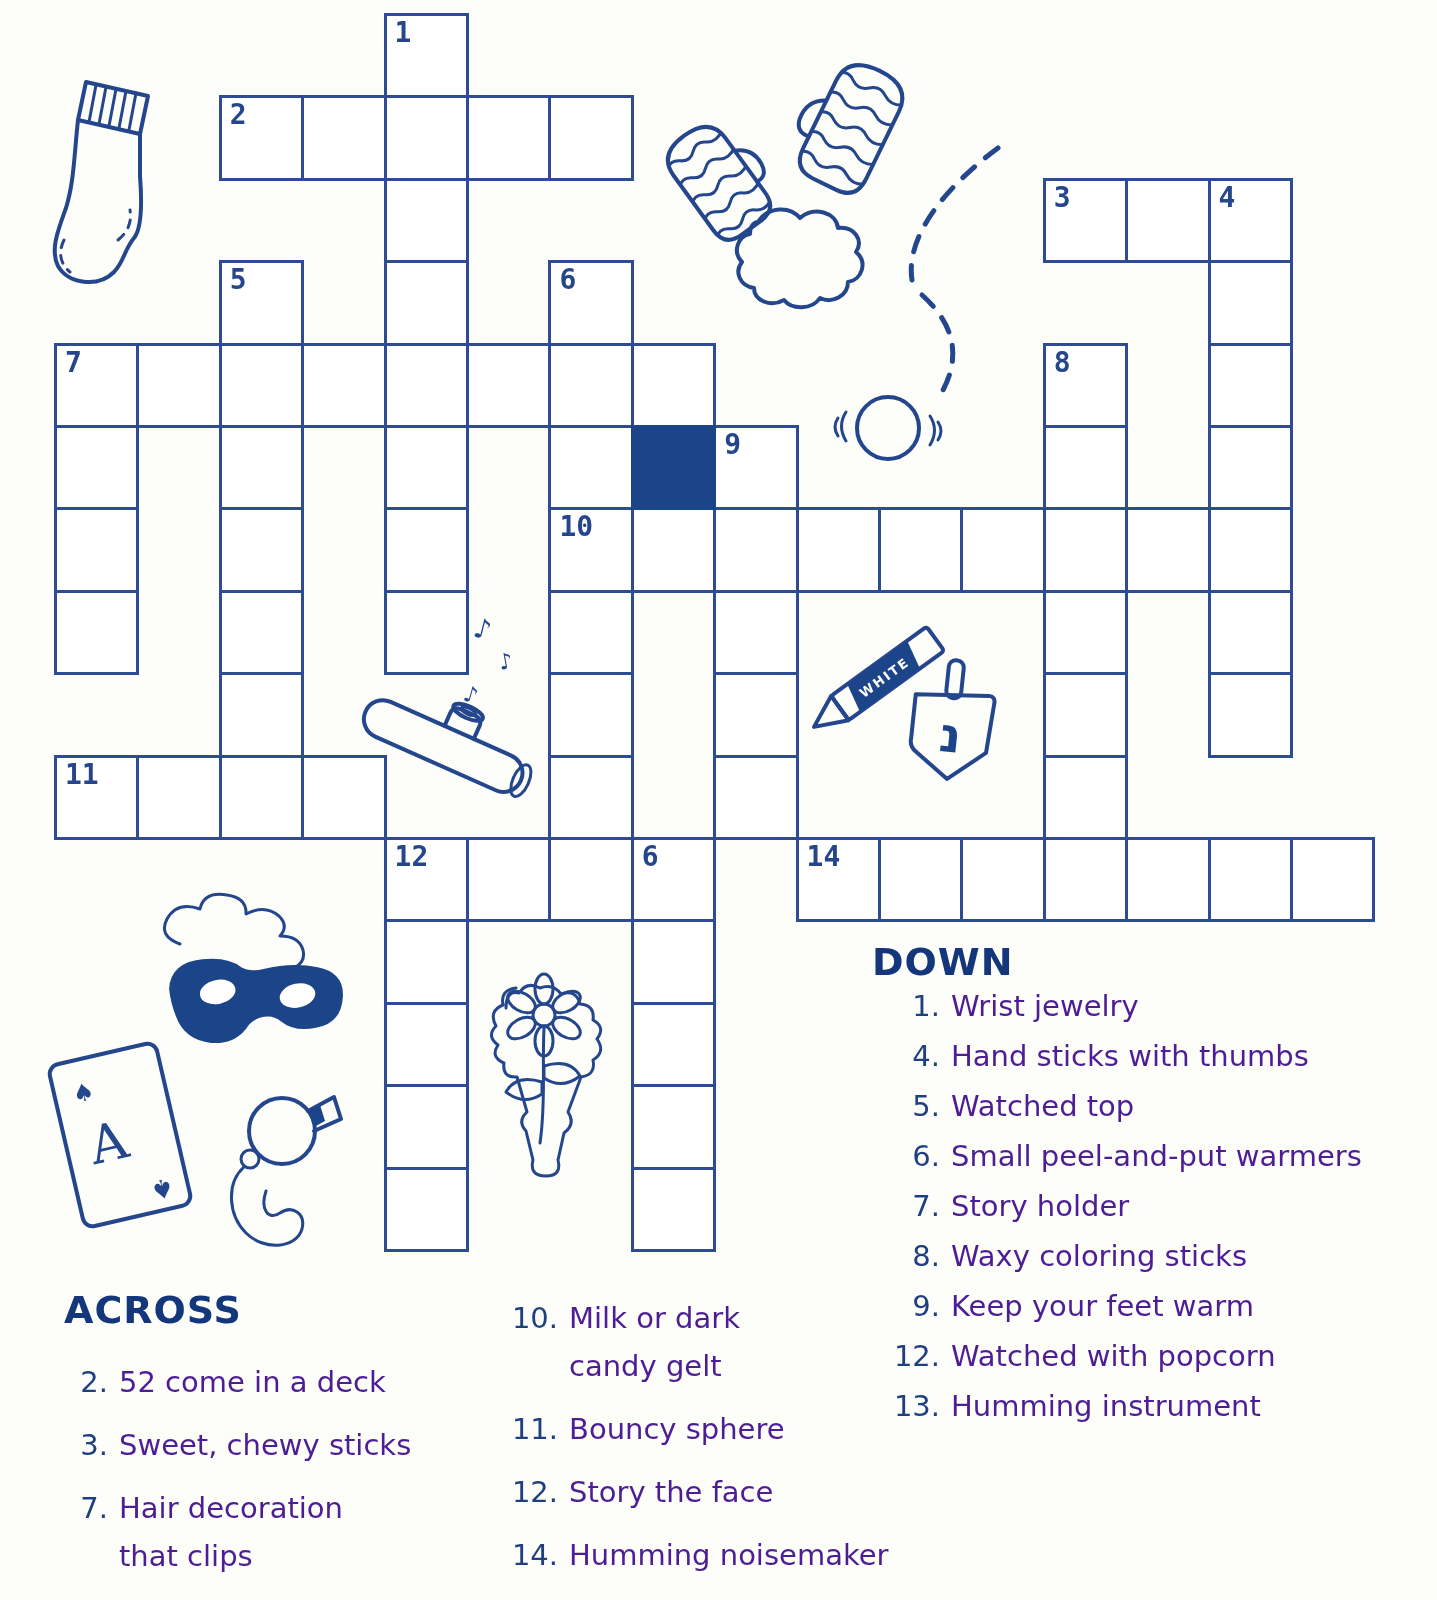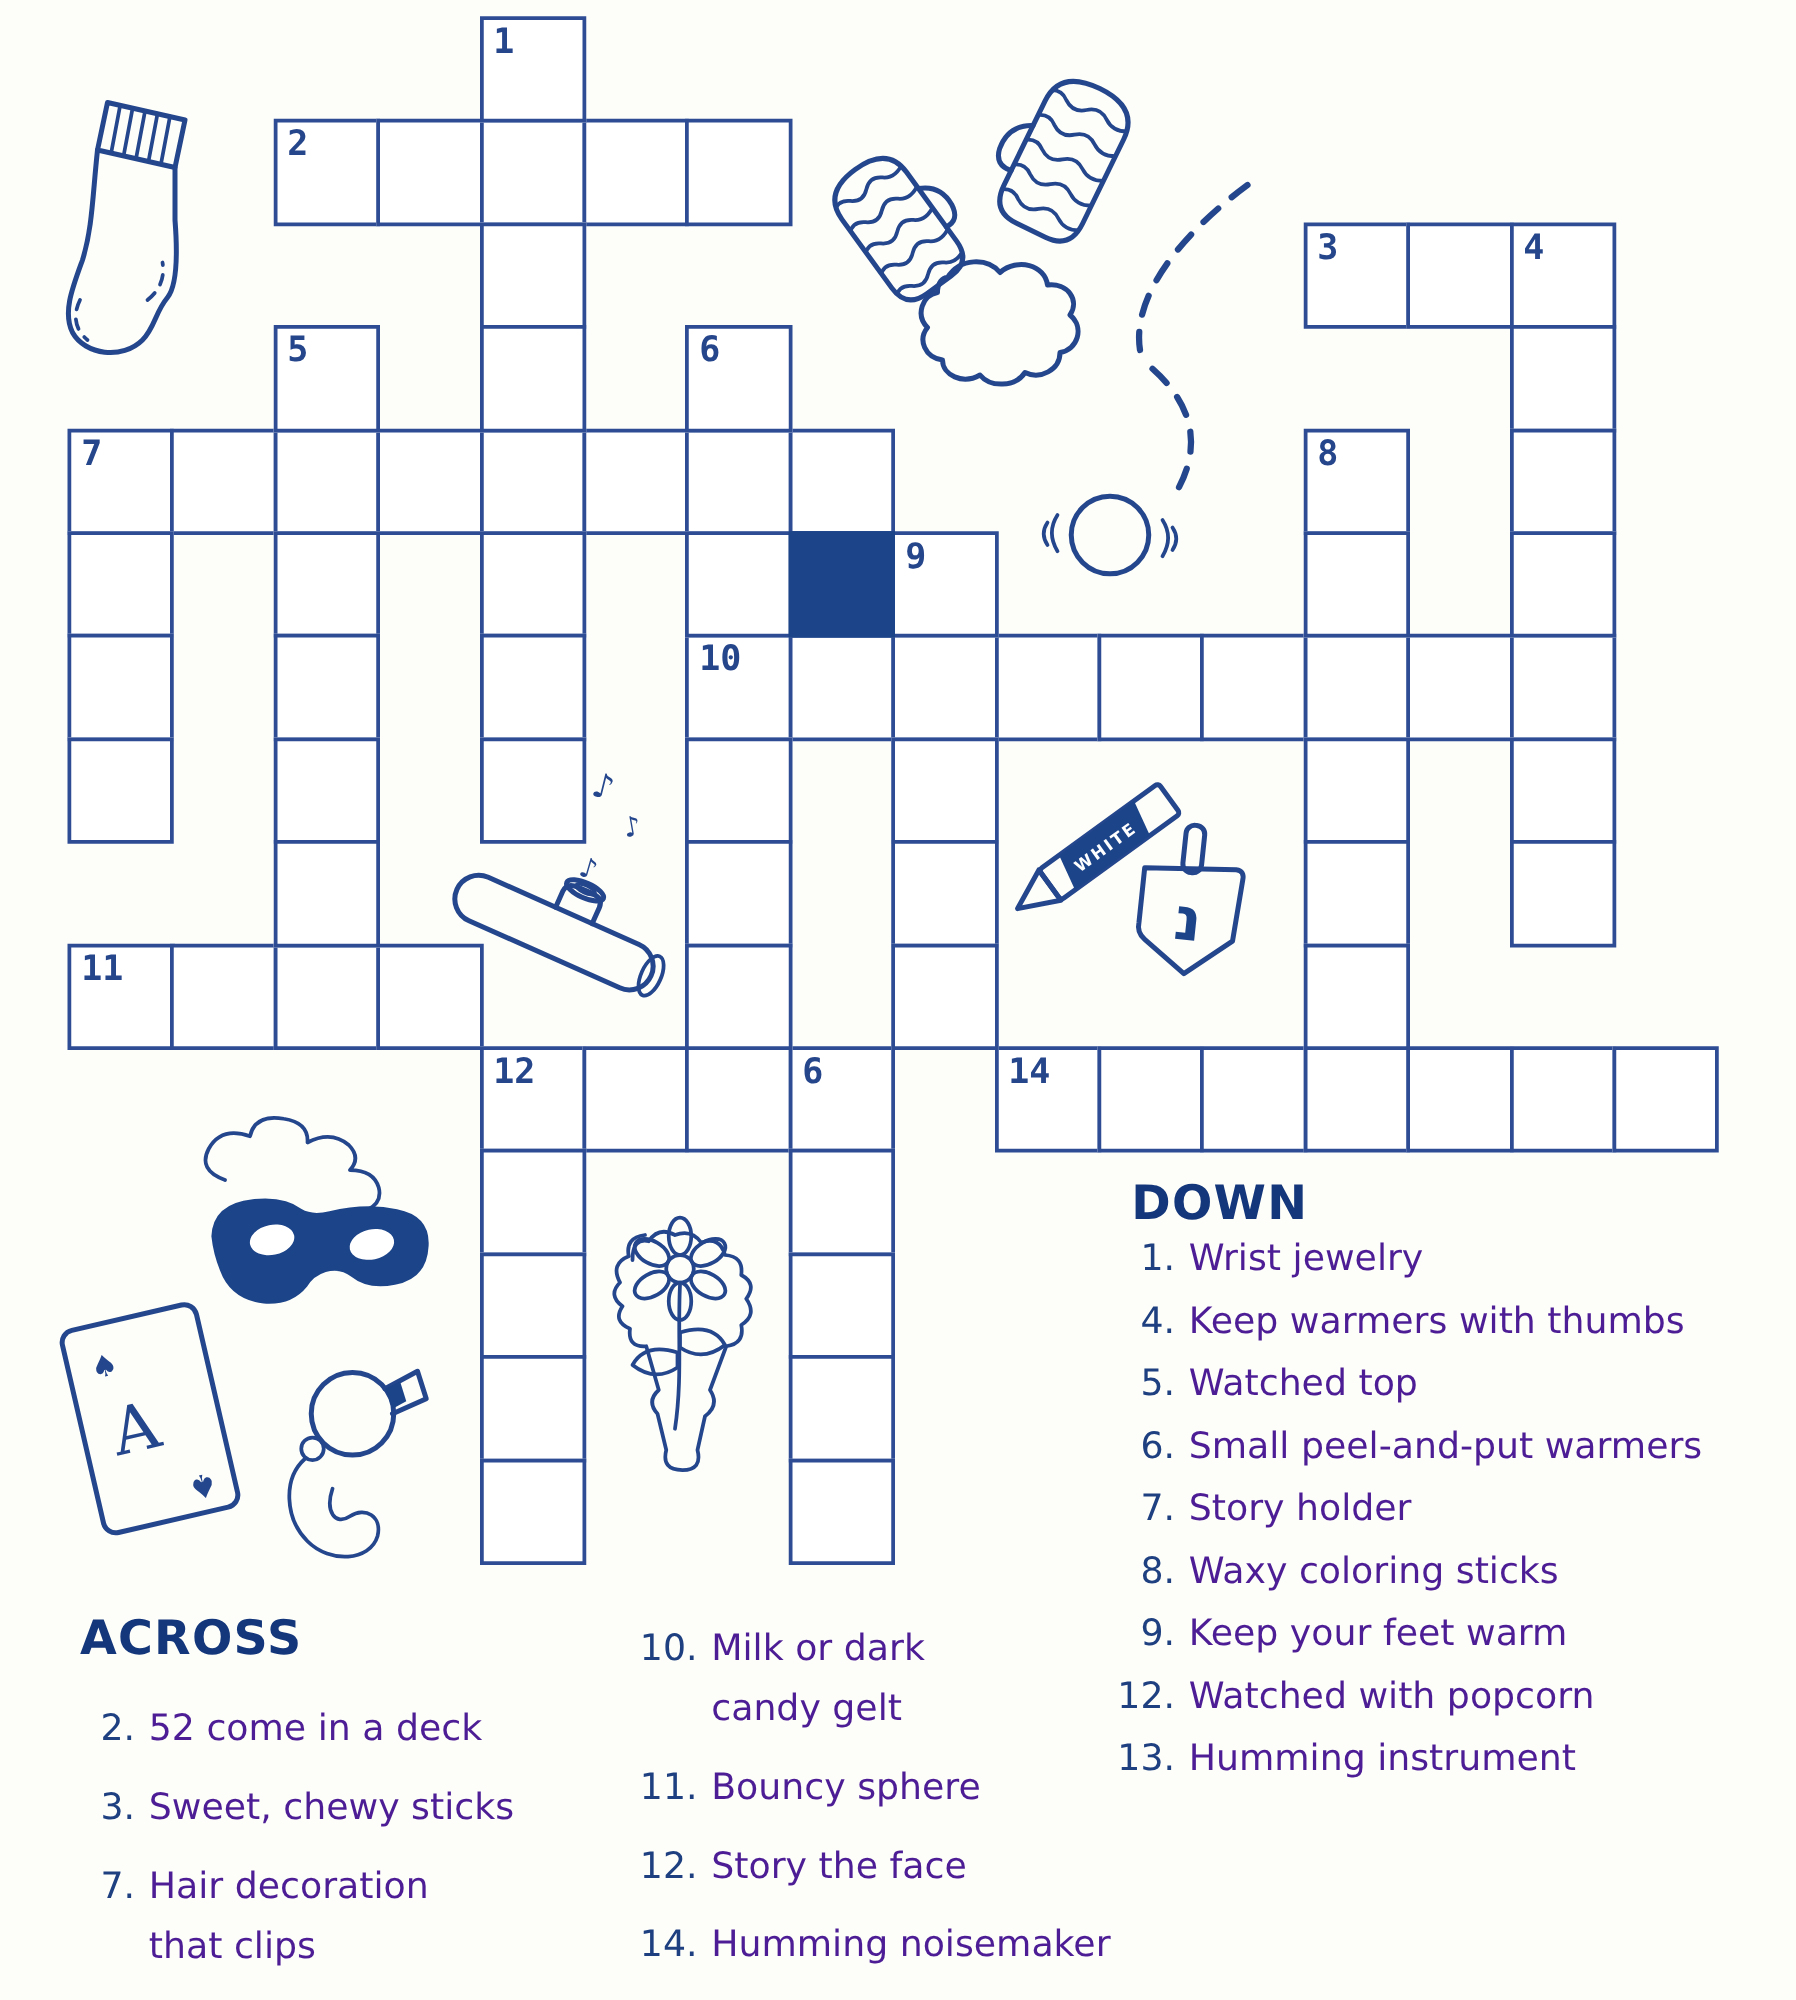--- a/index.html
+++ b/index.html
@@ -365,29 +365,29 @@
       <div class="clue">
         <span class="cnum">12.</span>
         <span class="ctext">Story the face</span>
       </div>
       <div class="clue">
         <span class="cnum">14.</span>
         <span class="ctext">Humming noisemaker</span>
       </div>
     </div>
 
-  <div class="heading" style="left:905px;top:940px;text-align:right;">DOWN</div>
+  <div class="heading" style="left:872px;top:940px;text-align:right;">DOWN</div>
   <div class="cluelist" id="down-list" style="left:884px;top:982px;width:530px;">
       <div class="clue">
         <span class="cnum">1.</span>
         <span class="ctext">Wrist jewelry</span>
       </div>
       <div class="clue">
         <span class="cnum">4.</span>
-        <span class="ctext">Keep warmers with thumbs</span>
+        <span class="ctext">Hand sticks with thumbs</span>
       </div>
       <div class="clue">
         <span class="cnum">5.</span>
         <span class="ctext">Watched top</span>
       </div>
       <div class="clue">
         <span class="cnum">6.</span>
         <span class="ctext">Small peel-and-put warmers</span>
       </div>
       <div class="clue">

